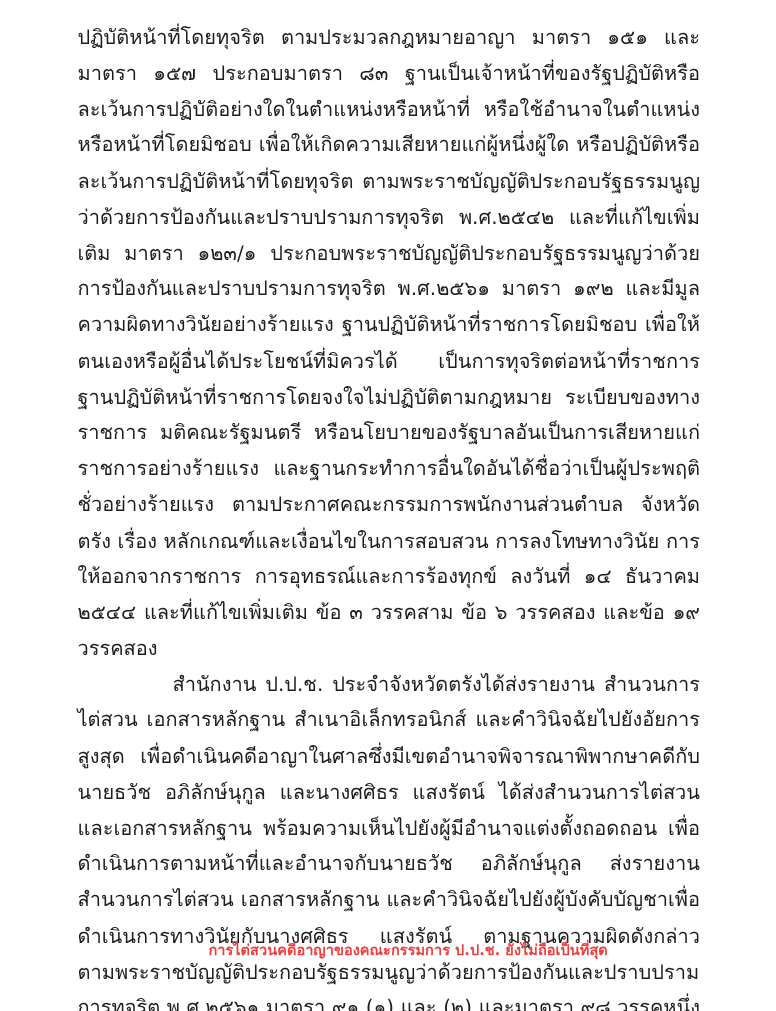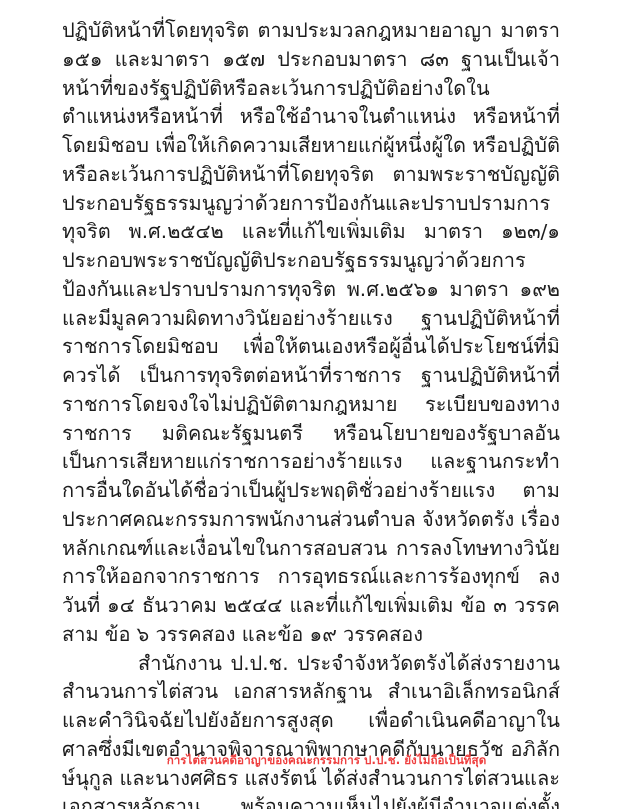--- a/index.html
+++ b/index.html
@@ -21,21 +21,21 @@
   }
   .doc-body {
     position: absolute;
     left: 62px;
     top: 16px;
     width: 498px;
   }
   .para {
     margin: 0;
     color: #1d1d1d;
-    font-size: 20px;
+    font-size: 16px;
     line-height: 28.75px;
     text-align: justify;
     text-justify: inter-word;
     word-spacing: -0.2px;
     text-indent: 0;
     -webkit-font-smoothing: antialiased;
   }
   .para.indented {
     text-indent: 76px;
   }

